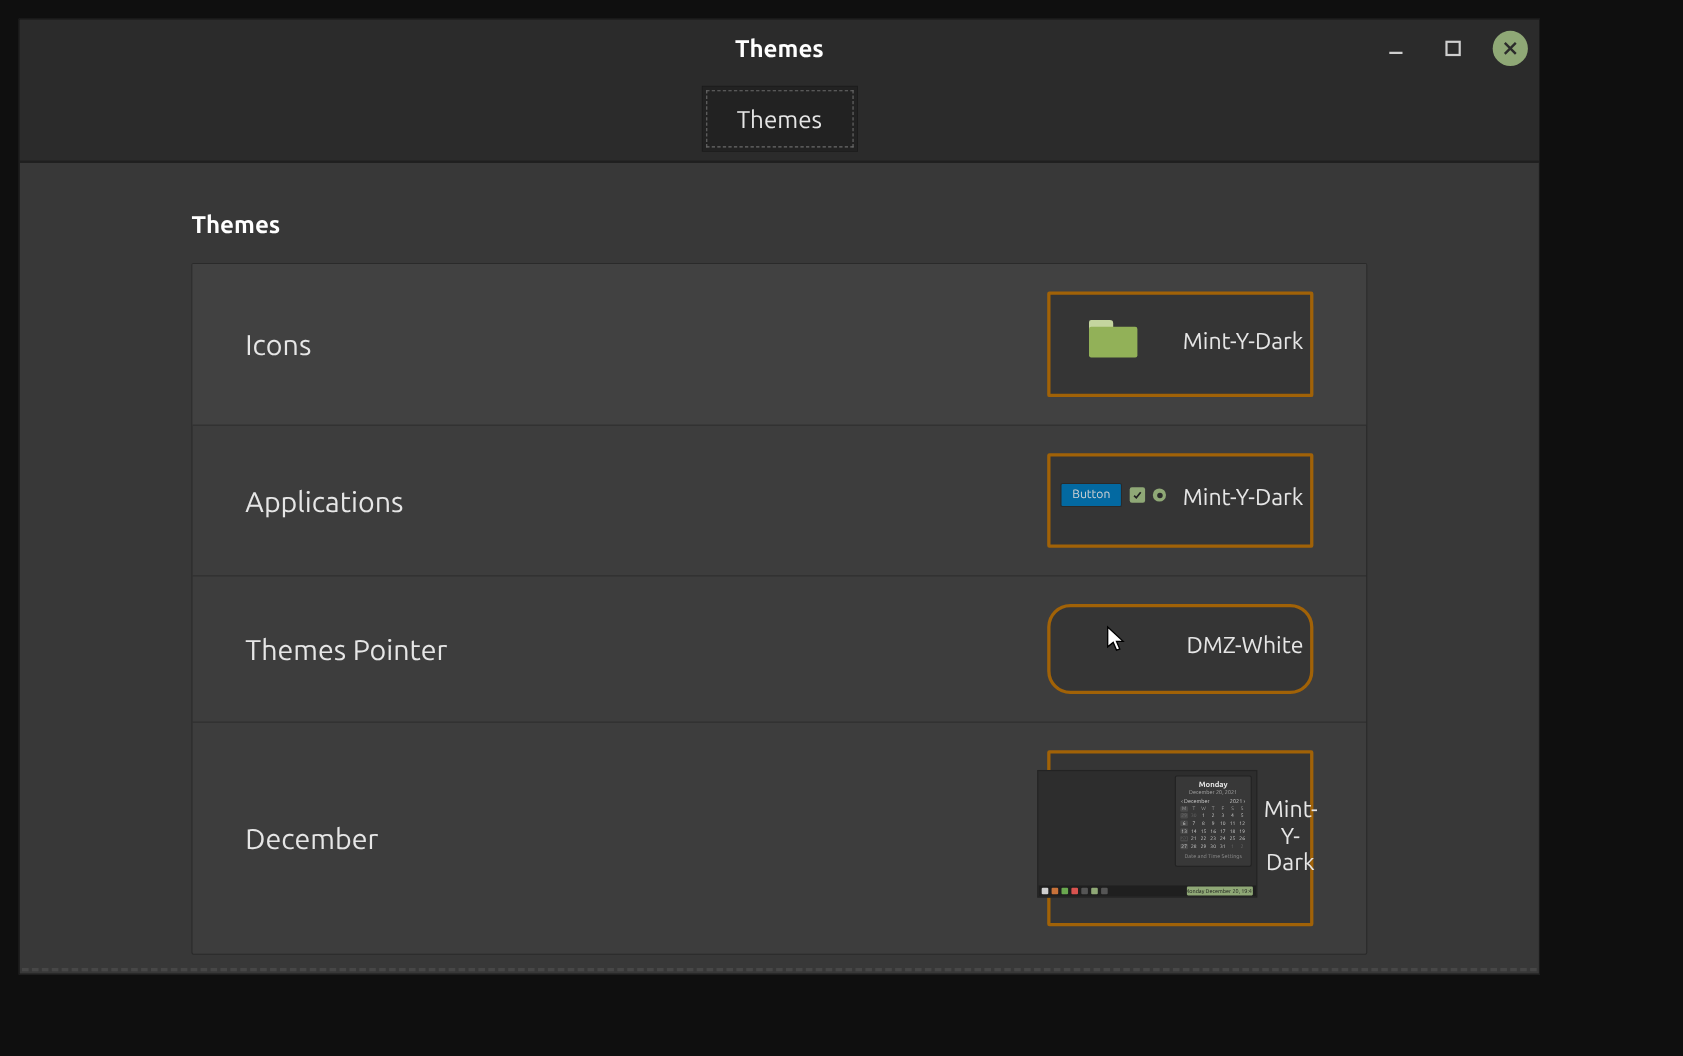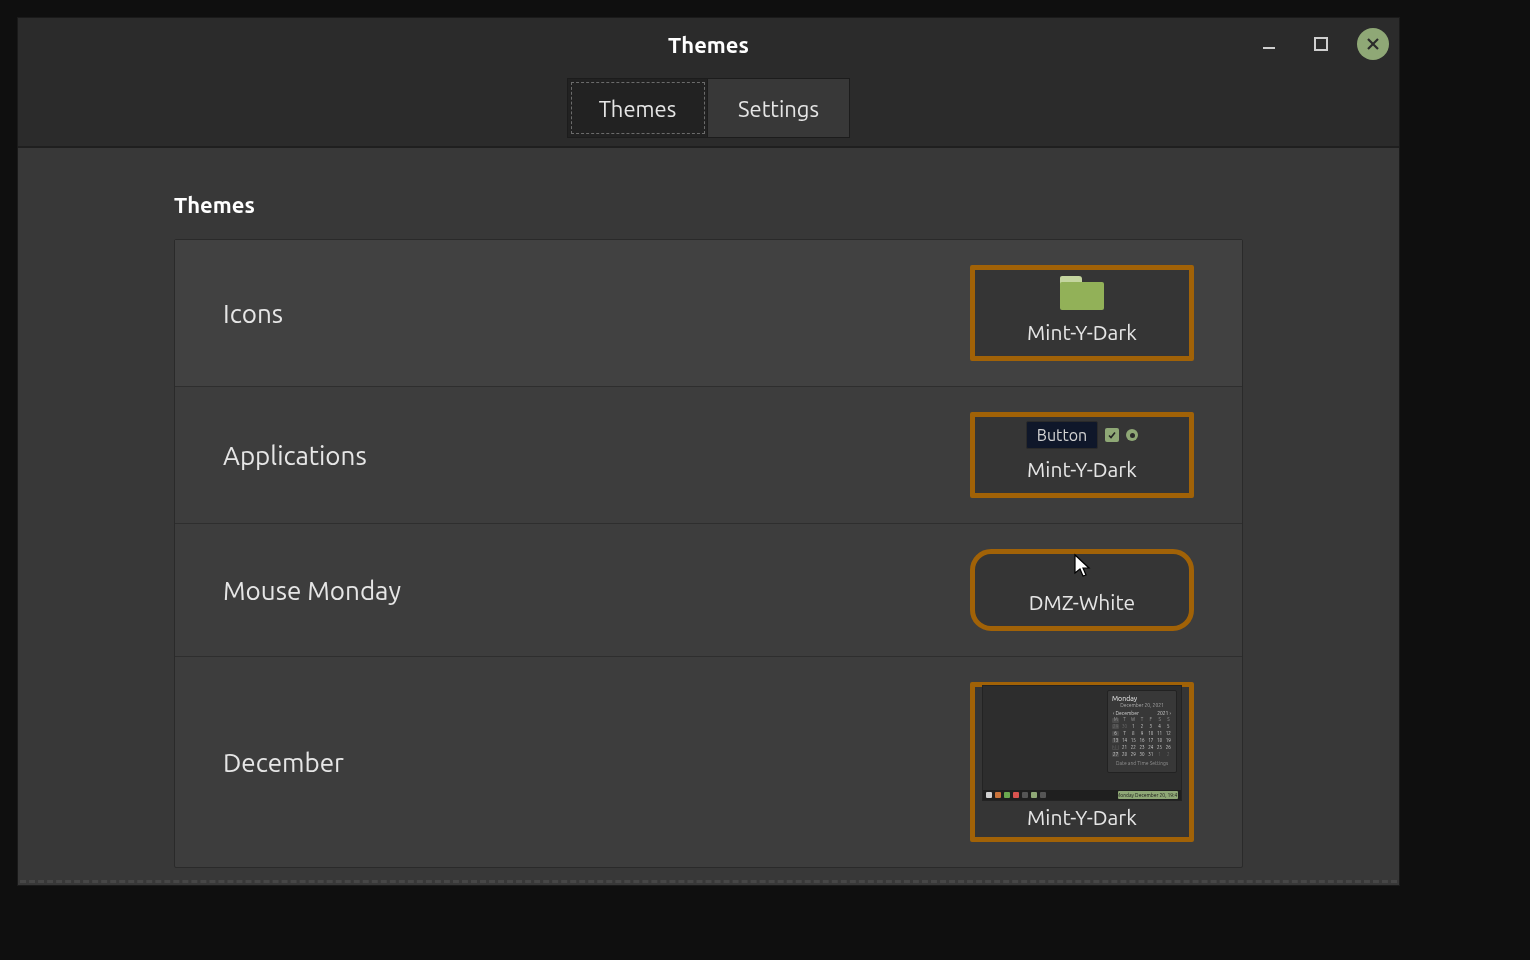--- a/index.html
+++ b/index.html
@@ -118,26 +118,26 @@
       padding: 25px 48px;
       border-bottom: 1px solid #2e2e2e;
     }
     .row:last-child { border-bottom: none; }
     .row:first-child { background: #414141; }
     .row-label {
       color: #e6e6e6;
       font-size: 26px;
     }
     .picker {
-      width: 224px;
+      width: 242px;
       background: #353535;
-      border: 5px solid #a16207;
-      border-radius: 2px;
-      display: flex;
-      flex-direction: column;
+      border: 3px solid #a16207;
+      border-radius: 2px;
+      display: flex;
+      flex-direction: row;
       align-items: center;
       justify-content: center;
       cursor: pointer;
       position: relative;
       padding-bottom: 10px;
     }
     .picker-preview {
       flex: 1;
       width: 100%;
       display: flex;
@@ -183,24 +183,24 @@
       border-radius: 2px;
     }
 
     
     .app-preview {
       display: flex;
       align-items: center;
       gap: 7px;
     }
     .app-btn {
-      background: #0f172a;
+      background: #0369a1;
       border: 1px solid #2a2a2a;
       color: #d4d4d4;
-      font-size: 16px;
+      font-size: 11px;
       padding: 4px 10px;
       border-radius: 2px;
     }
     .app-check {
       width: 14px;
       height: 14px;
       background: #8fa876;
       border-radius: 2px;
       display: flex;
       align-items: center;
@@ -244,21 +244,22 @@
       top: 4px;
       width: 70px;
       background: #383838;
       border: 1px solid #222;
       border-radius: 2px;
       padding: 4px 4px 6px 4px;
     }
     .desk-monday {
       color: #eaeaea;
       font-size: 7px;
-      font-weight: 400;
+      font-weight: 700;
+      text-align: center;
       line-height: 1;
     }
     .desk-date {
       color: #a8a8a8;
       font-size: 5px;
       text-align: center;
       margin-bottom: 2px;
     }
     .desk-month-row {
       display: flex;
@@ -354,21 +355,20 @@
           <line x1="3" y1="3" x2="13" y2="13" stroke="currentColor" stroke-width="2.2"></line>
           <line x1="13" y1="3" x2="3" y2="13" stroke="currentColor" stroke-width="2.2"></line>
         </svg>
       </div>
     </div>
   </div>
 
   <div class="tabbar">
     <div class="tabgroup">
       <div class="tab active">Themes</div>
-      <div class="tab">Settings</div>
     </div>
   </div>
 
   <div class="content">
     <div class="section-title">Themes</div>
 
     <div class="panel">
 
       <div class="row">
         <div class="row-label">Icons</div>
@@ -395,21 +395,21 @@
                   </svg>
               </div>
               <div class="app-radio"></div>
             </div>
           </div>
           <div class="picker-name">Mint-Y-Dark</div>
         </div>
       </div>
 
       <div class="row">
-        <div class="row-label">Mouse Monday</div>
+        <div class="row-label">Themes Pointer</div>
         <div class="picker mouse">
           <div class="picker-preview">
             <svg class="cursor-icon" width="18" height="26" viewBox="0 0 18 26">
               <path d="M2 2 L2 20 L7 16 L10 23 L13 22 L10 15 L16 15 Z" fill="#ffffff" stroke="#000000" stroke-width="1.2"></path>
             </svg>
           </div>
           <div class="picker-name">DMZ-White</div>
         </div>
       </div>
 

